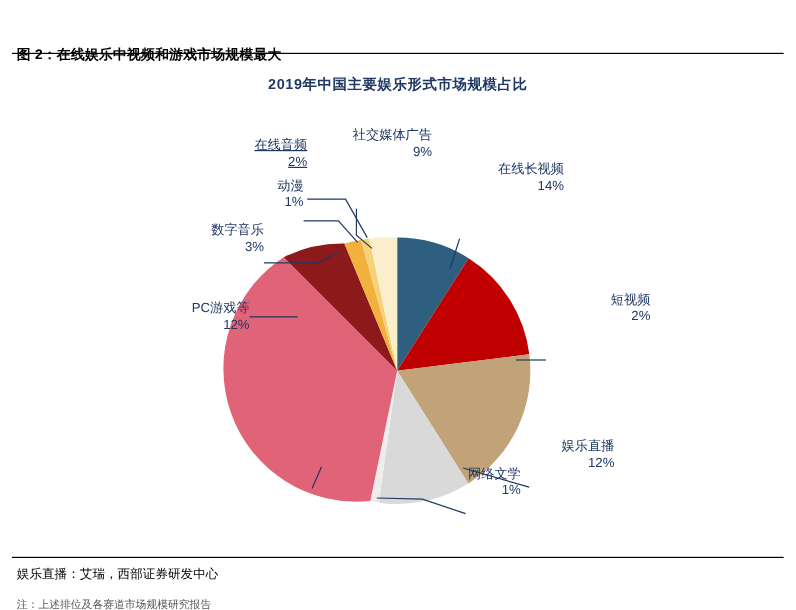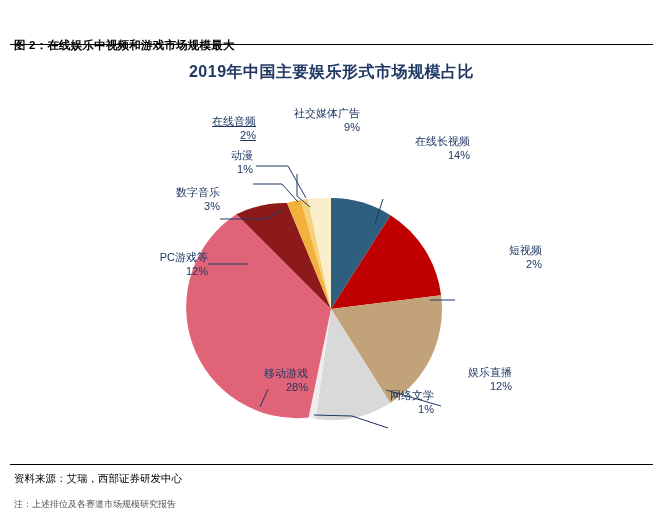--- a/index.html
+++ b/index.html
@@ -54,21 +54,21 @@
     font-size: 9px;
     color: #555;
     white-space: nowrap;
   }
   .chart-title {
     position: absolute;
     left: 0;
     right: 0;
     top: 62px;
     text-align: center;
-    font-size: 16px;
+    font-size: 12px;
     font-weight: bold;
     color: #1f3864;
     letter-spacing: 0.5px;
   }
   .chart-area {
     position: absolute;
     left: 0;
     top: 44px;
     width: 663px;
     height: 420px;
@@ -154,24 +154,20 @@
   <div class="label align-left" style="left:432px; top:321px; width:80px;">
     <span>娱乐直播</span>
     <span class="pct">12%</span>
   </div>
 
   <div class="label" style="left:344px; top:344px; width:90px;">
     <span>网络文学</span>
     <span class="pct">1%</span>
   </div>
 
-  <div class="label" style="left:212px; top:322px; width:96px;">
-    <span>移动游戏</span>
-    <span class="pct">28%</span>
-  </div>
 
   <div class="label align-right" style="left:128px; top:206px; width:80px;">
     <span>PC游戏等</span>
     <span class="pct">12%</span>
   </div>
 
   <div class="label align-right" style="left:140px; top:141px; width:80px;">
     <span>数字音乐</span>
     <span class="pct">3%</span>
   </div>
@@ -182,14 +178,14 @@
   </div>
 
   <div class="label align-right" style="left:176px; top:70px; width:80px;text-decoration:underline;">
     <span>在线音频</span>
     <span class="pct">2%</span>
   </div>
 
 </div>
 
 <div class="rule-bottom"></div>
-<div class="source-note">资料来源：艾瑞，西部证券研发中心</div>
+<div class="source-note">娱乐直播：艾瑞，西部证券研发中心</div>
 <div class="footer-note">注：上述排位及各赛道市场规模研究报告</div>
 
 </body></html>

